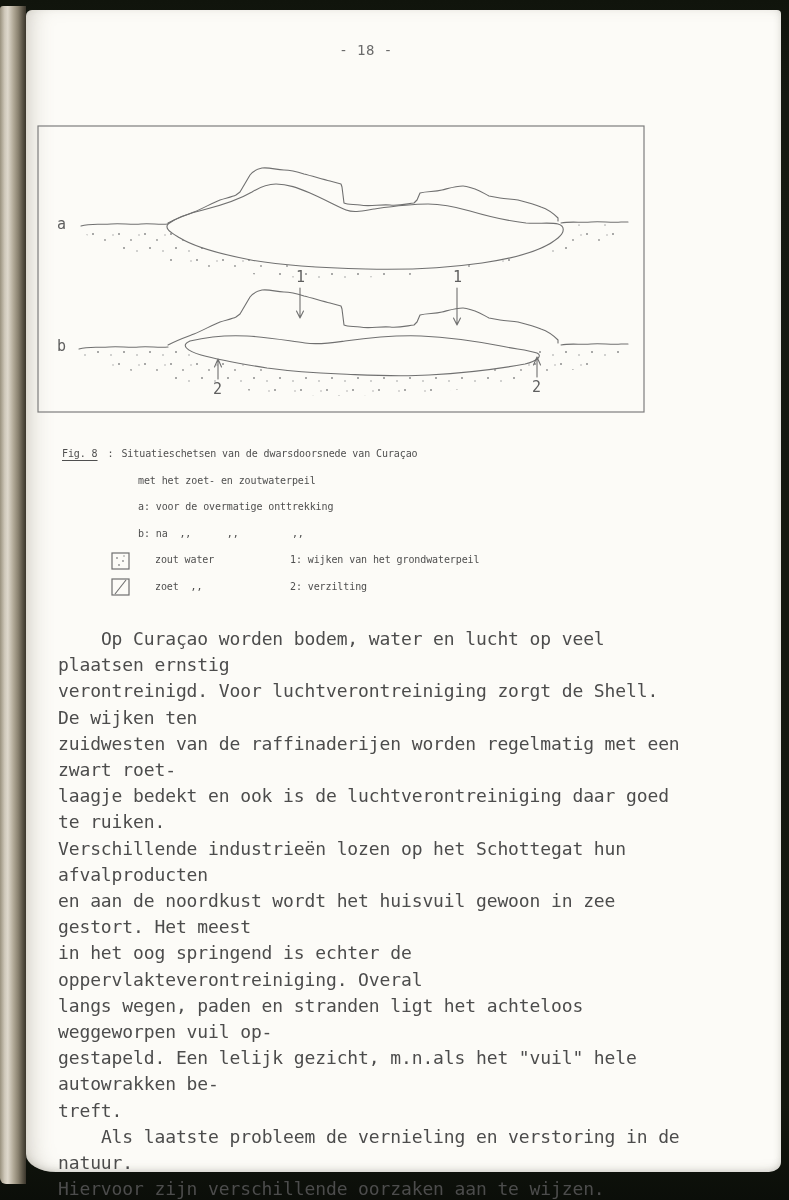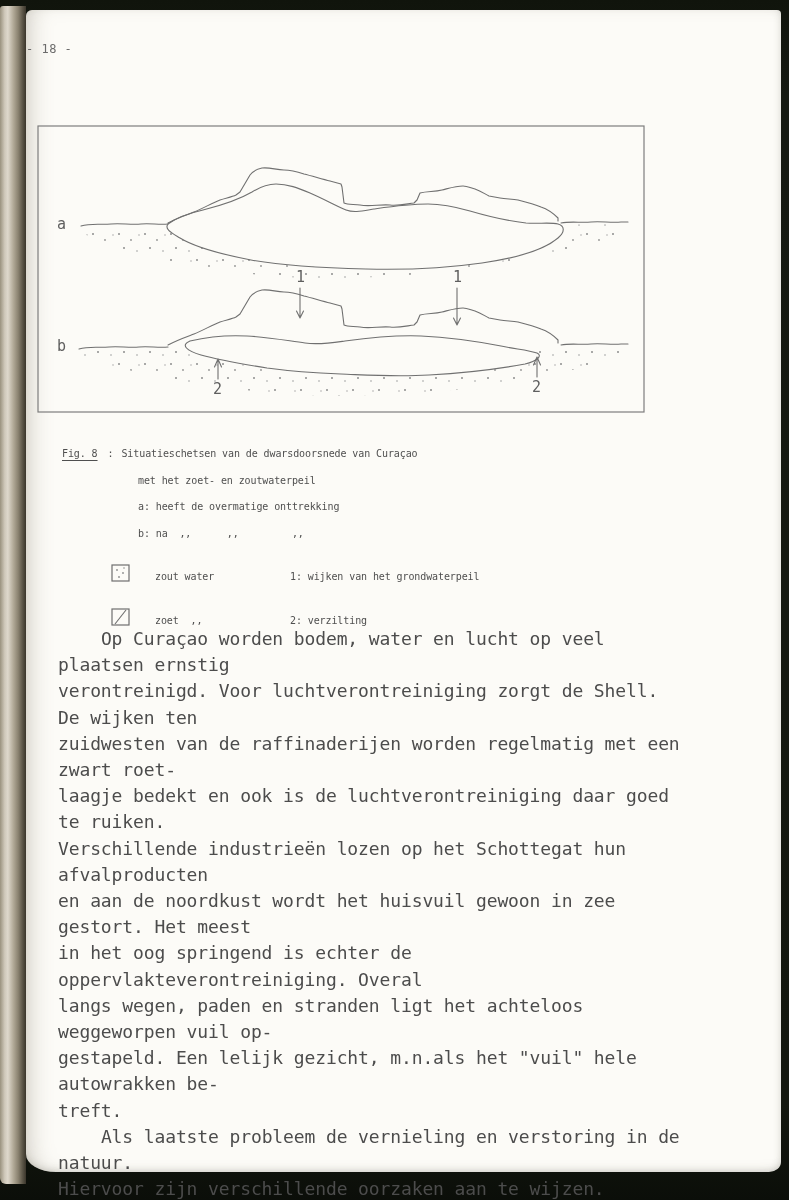--- a/index.html
+++ b/index.html
@@ -6,30 +6,30 @@
   .scene{position:relative;width:789px;height:1200px;overflow:hidden;
          background:linear-gradient(180deg,#10140c 0%,#161a12 8%,#14180f 92%,#0b0e09 100%);
          font-family:"DejaVu Sans Mono", monospace;}
   .book-edge{position:absolute;left:0;top:6px;bottom:16px;width:26px;
          background:linear-gradient(90deg,#9a927f 0%,#cfc8ba 18%,#ded8cc 30%,#b0a896 52%,#8a8270 70%,#5d5749 86%,#3a352b 100%);
          border-radius:3px 0 0 6px;}
   .page{position:absolute;left:26px;top:10px;right:8px;bottom:28px;
         background:#fcfbf7;
         border-radius:6px 4px 12px 30px / 6px 4px 10px 18px;
         box-shadow:inset 16px 0 26px -16px rgba(110,100,80,.40), inset -4px 0 8px -4px rgba(60,60,50,.18), inset 0 -6px 10px -6px rgba(60,60,50,.22);}
-  .page-number{position:absolute;top:32px;left:0;width:680px;text-align:left;
-        font-size:12px;color:#6b6b6b;letter-spacing:.5px;}
+  .page-number{position:absolute;top:32px;left:0;width:680px;text-align:center;
+        font-size:14px;color:#6b6b6b;letter-spacing:.5px;}
   .figure-box{position:absolute;left:11px;top:115px;width:608px;height:288px;}
   .caption{position:absolute;left:36px;top:431px;width:660px;font-size:10px;
         line-height:26.6px;color:#4f4f4f;letter-spacing:-0.1px;}
   .fig-ref{text-decoration:underline;text-underline-offset:3px;}
   .cap-sep{margin:0 8px 0 10px;}
   .cap-cont{padding-left:76px;}
   .pre{white-space:pre-wrap;}
-  .legend-row{display:flex;margin-left:49px;height:26.6px;margin-top:17px;}
+  .legend-row{display:flex;align-items:center;margin-left:49px;height:26.6px;}
   .legend-sym{width:19px;height:18px;margin-right:25px;flex:0 0 auto;display:block;}
   .legend-label{width:135px;flex:0 0 auto;}
   .body-text{position:absolute;left:32px;top:616px;width:628px;font-size:18px;
         line-height:26.2px;color:#4c4c4c;letter-spacing:-0.12px;}
   .para{margin:0;}
   svg text{font-family:"DejaVu Sans Mono", monospace;font-size:15px;fill:#5f5f5f;}
   .ln{stroke:#707070;stroke-width:1.1;fill:none;stroke-linecap:round;stroke-linejoin:round;}
   .ln-thin{stroke:#7d7d7d;stroke-width:1.2;fill:none;}
 </style>
 </head>
@@ -105,21 +105,21 @@
           <text x="495" y="267">2</text>
         </g>
       </svg>
     </div>
 
     <div class="caption">
       <div>
         <span class="fig-ref">Fig. 8</span><span class="cap-sep">:</span><span>Situatieschetsen van de dwarsdoorsnede van Curaçao</span>
       </div>
       <div class="cap-cont">met het zoet- en zoutwaterpeil</div>
-      <div class="cap-cont">a: heeft de overmatige onttrekking</div>
+      <div class="cap-cont">a: voor de overmatige onttrekking</div>
       <div class="cap-cont pre">b: na  ,,      ,,         ,,</div>
 
       <div class="legend-row">
         <svg class="legend-sym" viewBox="0 0 19 18">
           <rect x="1" y="1" width="17" height="16" fill="none" stroke="#6e6e6e" stroke-width="1.2"></rect>
           <circle cx="6" cy="6" r="0.9" fill="#8d8d8d"></circle>
             <circle cx="12" cy="9" r="0.9" fill="#8d8d8d"></circle>
           <circle cx="8" cy="13" r="0.9" fill="#8d8d8d"></circle>
             <circle cx="13" cy="4" r="0.8" fill="#8d8d8d"></circle>
         </svg>

